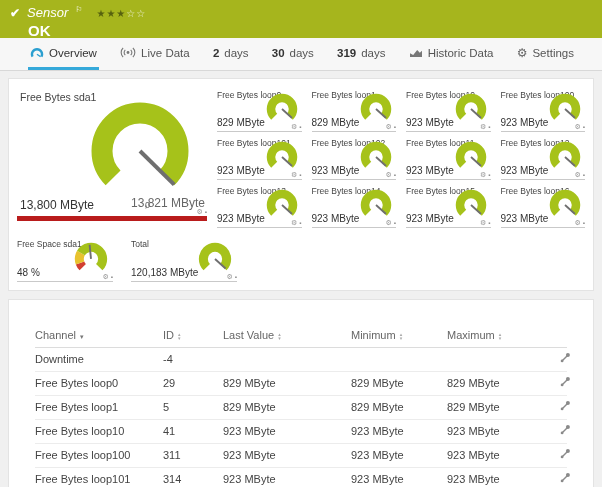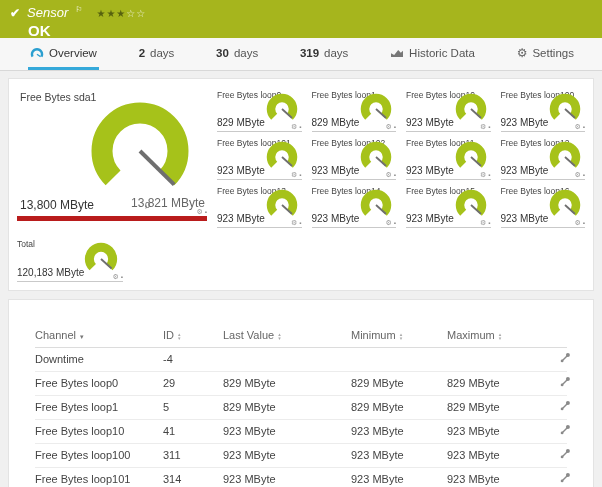--- a/index.html
+++ b/index.html
@@ -91,20 +91,27 @@
 
 <div class="tabbar">
   <div class="tab active">
     <svg width="14" height="11" viewBox="0 0 14 11">
       <path d="M2.6 9.6 A5 5 0 1 1 11.4 9.6" fill="none" stroke="#2b9fd0" stroke-width="2.4"></path>
       <line x1="7" y1="7.2" x2="10.6" y2="9.8" stroke="#2b9fd0" stroke-width="1.4"></line>
     </svg>
     <span>Overview</span>
   </div>
   <div class="tab">
+    <svg width="16" height="11" viewBox="0 0 16 11">
+      <circle cx="8" cy="5.5" r="1.4" fill="#777"></circle>
+      <path d="M5.3 2.8 A3.7 3.7 0 0 0 5.3 8.2 M10.7 2.8 A3.7 3.7 0 0 1 10.7 8.2 M3.1 1 A6.2 6.2 0 0 0 3.1 10 M12.9 1 A6.2 6.2 0 0 1 12.9 10" fill="none" stroke="#777" stroke-width="1.1"></path>
+    </svg>
+    <span>Live Data</span>
+  </div>
+  <div class="tab">
     <span class="num">2</span>
     <span>days</span>
   </div>
   <div class="tab">
     <span class="num">30</span>
     <span>days</span>
   </div>
   <div class="tab">
     <span class="num">319</span>
     <span>days</span>
@@ -294,20 +301,34 @@
     <div class="tile-value">923 MByte</div>
     <div class="tile-icons">
               <span>⚙</span>
               <span class="micon">▪</span>
             </div>
   </div>
 </div>
     </div>
 
     <div class="bottom-row">
+      <div class="bottom-tile">
+        <div class="tile-label">Free Space sda1</div>
+        <svg class="mini-gauge" width="40" height="36" viewBox="0 0 36 34">
+          <path class="arc-red" stroke-width="8.5" d="M10.22 23.78 A11 11 0 0 1 7.66 19.76"></path>
+          <path class="arc-yellow" stroke-width="8.5" d="M7.66 19.76 A11 11 0 0 1 8.47 10.5"></path>
+          <path class="arc" stroke-width="8.5" d="M8.47 10.5 A11 11 0 1 1 25.78 23.78"></path>
+          <line class="needle" stroke-width="1.8" x1="18" y1="16" x2="16.7" y2="2.6"></line>
+        </svg>
+        <div class="tile-value">48 %</div>
+        <div class="tile-icons">
+            <span>⚙</span>
+            <span class="micon">▪</span>
+          </div>
+      </div>
       <div class="bottom-tile total">
         <div class="tile-label">Total</div>
         <svg class="mini-gauge" width="40" height="36" viewBox="0 0 36 34">
           <path class="arc" stroke-width="8.5" d="M10.2 23.8 A11 11 0 1 1 25.8 23.8"></path>
           <line class="needle" stroke-width="1.8" x1="18" y1="16" x2="28" y2="25"></line>
         </svg>
         <div class="tile-value">120,183 MByte</div>
         <div class="tile-icons">
             <span>⚙</span>
             <span class="micon">▪</span>

